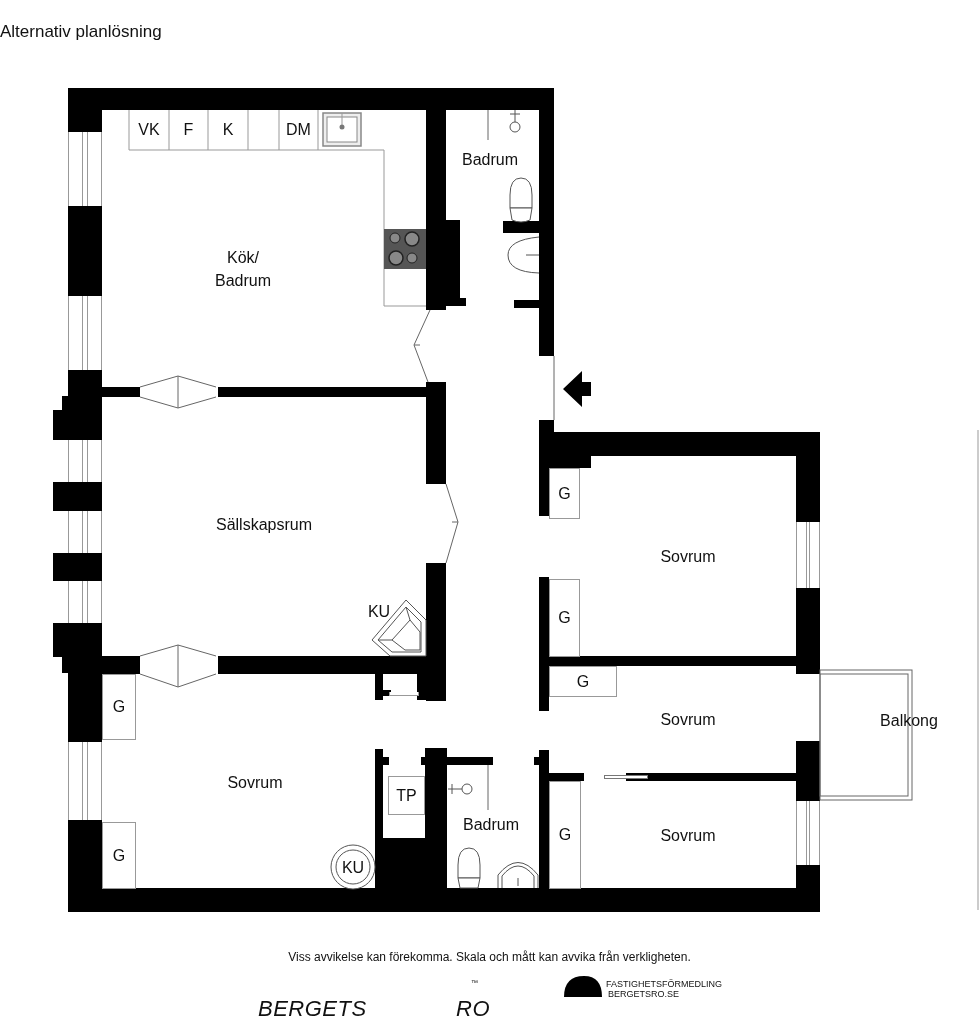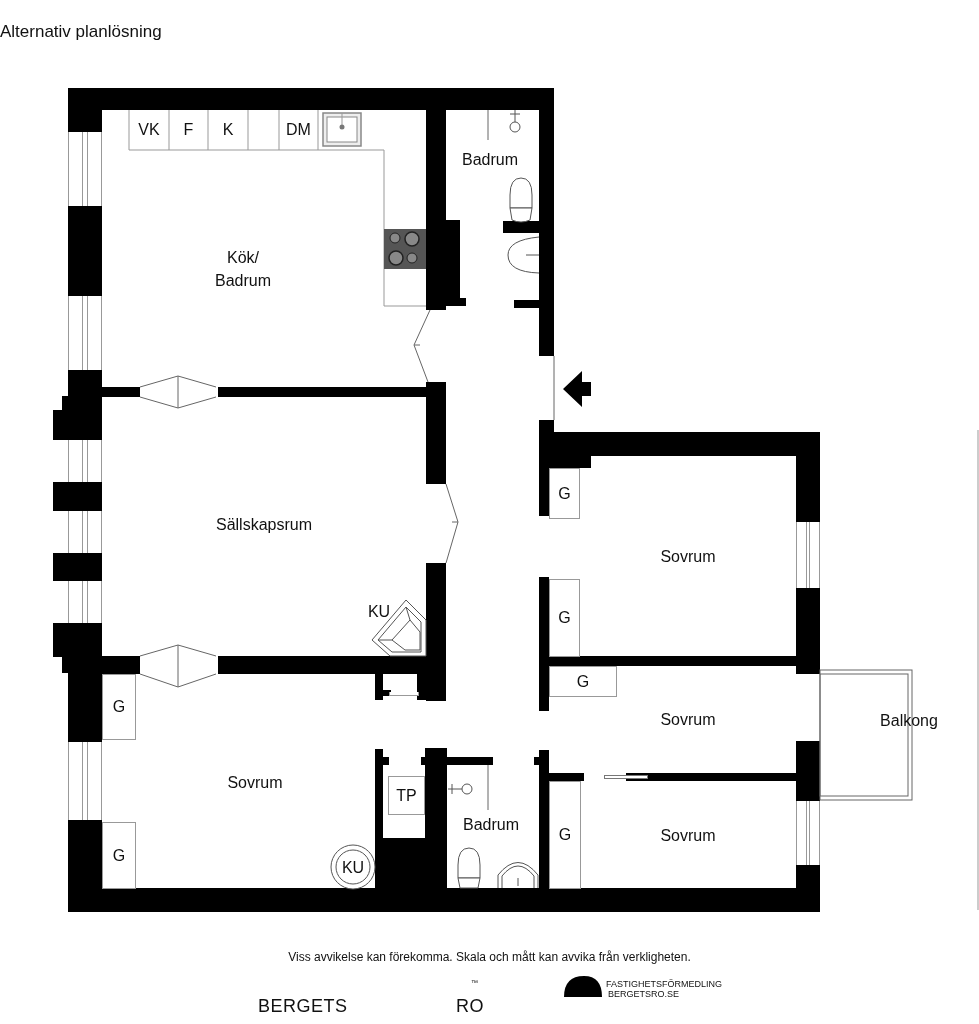--- a/index.html
+++ b/index.html
@@ -6,21 +6,21 @@
   body { width:979px; height:1024px; position:relative; overflow:hidden; font-family:"Liberation Sans", sans-serif; color:#111; }
   .title { position:absolute; left:0; width:896px; top:22px; font-size:17px; }
   .plan { position:absolute; left:0; top:0; width:979px; height:1024px; }
   .w { position:absolute; background:#000; }
   .thin { position:absolute; border:1px solid #888; box-sizing:border-box; background:#fff; }
   .win { position:absolute; background:#fff; border-left:1px solid #999; border-right:1px solid #999; box-sizing:border-box; }
   .win::after { content:""; position:absolute; left:40%; width:20%; top:0; bottom:0; border-left:1px solid #999; border-right:1px solid #999; box-sizing:border-box; }
   .label { position:absolute; font-size:16px; text-align:center; white-space:nowrap; }
   .cab { position:absolute; font-size:16px; display:flex; align-items:center; justify-content:center; border:1px solid #999; box-sizing:border-box; background:#fff; }
   .footer-note { position:absolute; top:950px; left:0; width:979px; text-align:center; font-size:12px; }
-  .brand { position:absolute; top:996px; font-size:18px; letter-spacing:0.5px; }
+  .brand { position:absolute; top:996px; font-size:22px; letter-spacing:0.5px;font-style:italic; }
   .brand-sub { position:absolute; font-size:9px; line-height:10px; }
   .scrollbar { position:absolute; left:977px; top:430px; width:2px; height:480px; background:#ccc; }
   svg { position:absolute; left:0; top:0; }
 </style>
 </head>
 <body>
 
 <div class="title">Alternativ planlösning</div>
 
 <div class="plan">

